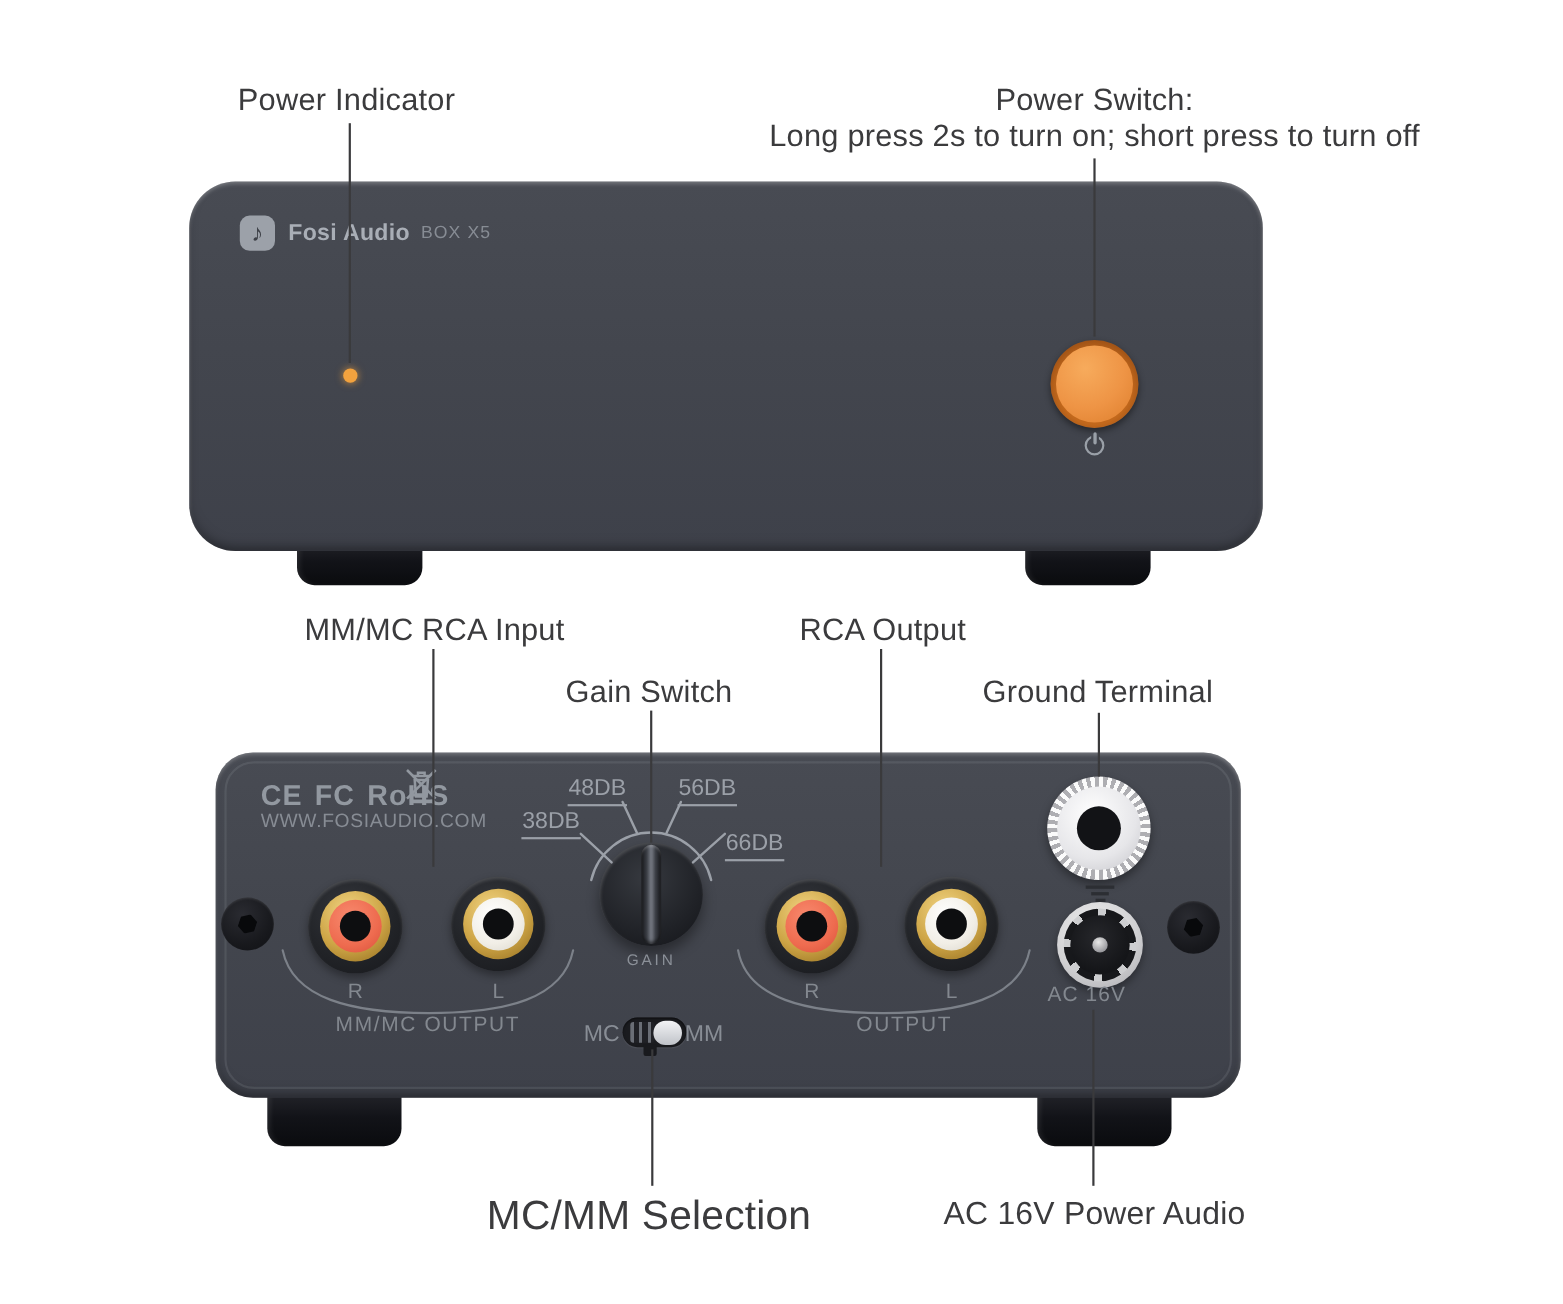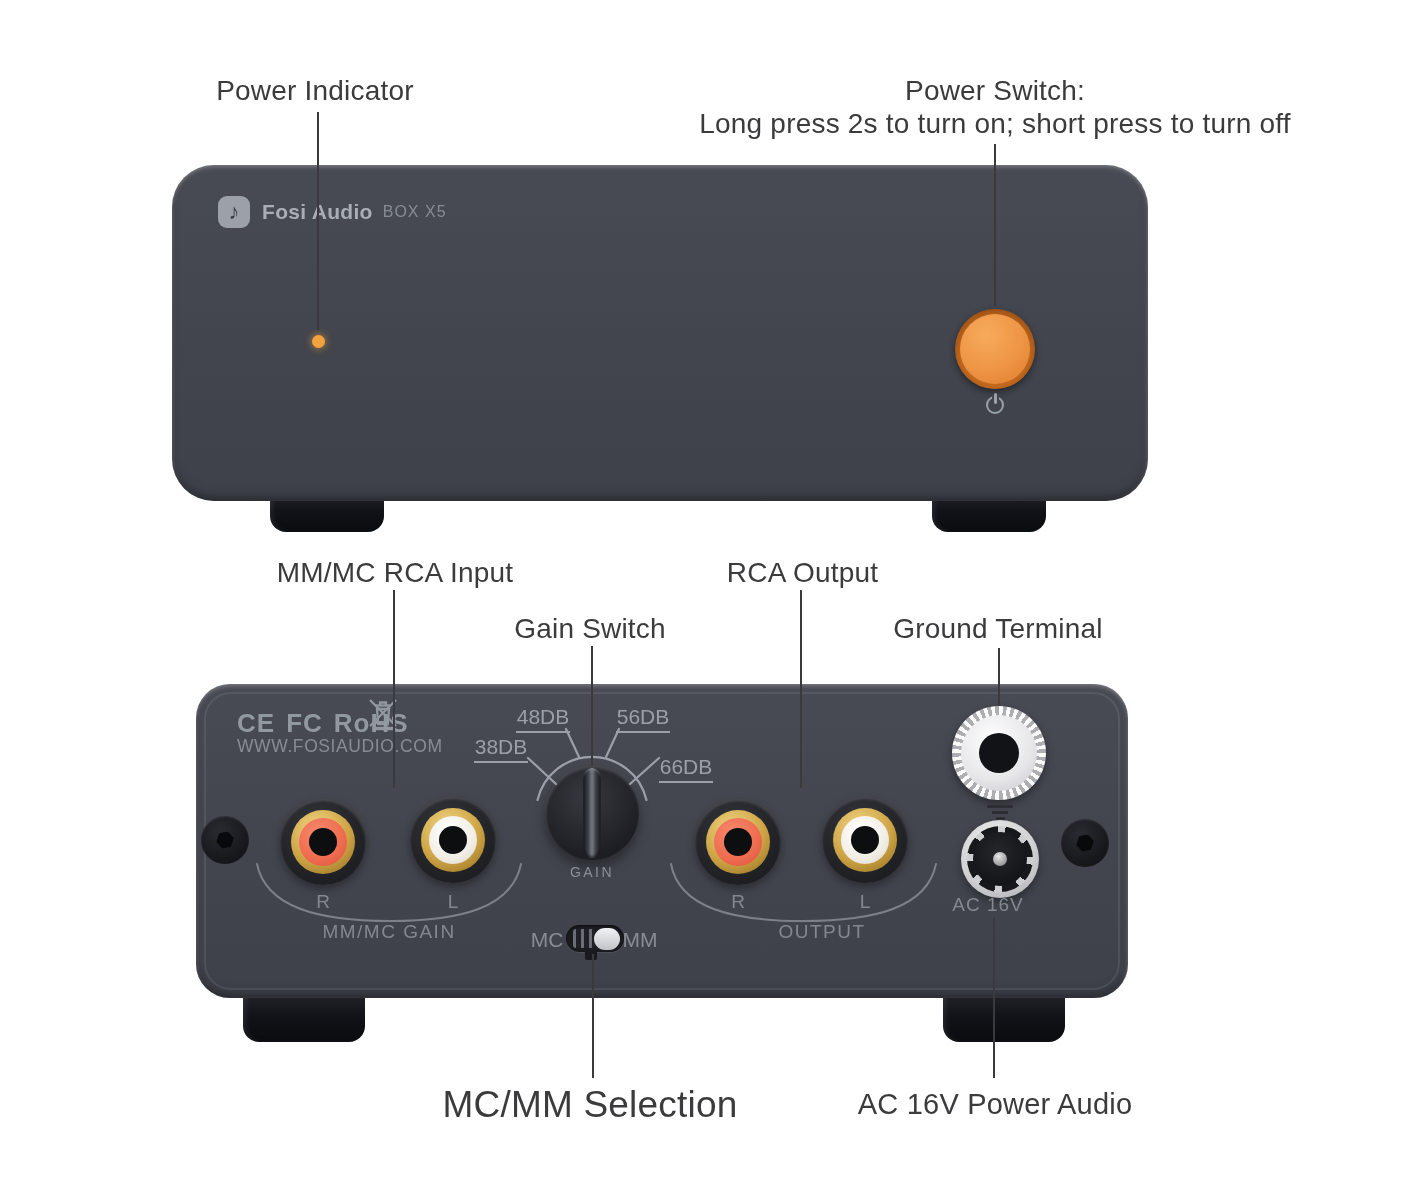--- a/index.html
+++ b/index.html
@@ -140,21 +140,21 @@
         <div class="ring red"></div>
         <div class="hole"></div>
       </div>
     <div class="rca" style="left:214px;top:113px;">
       <div class="gold"></div>
         <div class="ring white"></div>
         <div class="hole"></div>
       </div>
     <div class="lbl-rl" style="left:107px;top:207px;">R</div>
     <div class="lbl-rl" style="left:237px;top:207px;">L</div>
-    <div class="grp-lbl" style="left:93px;top:237px;">MM/MC GAIN</div>
+    <div class="grp-lbl" style="left:93px;top:237px;">MM/MC OUTPUT</div>
 
     <div class="rca" style="left:499px;top:115px;">
       <div class="gold"></div>
         <div class="ring red"></div>
         <div class="hole"></div>
       </div>
     <div class="rca" style="left:626px;top:113px;">
       <div class="gold"></div>
         <div class="ring white"></div>
         <div class="hole"></div>

